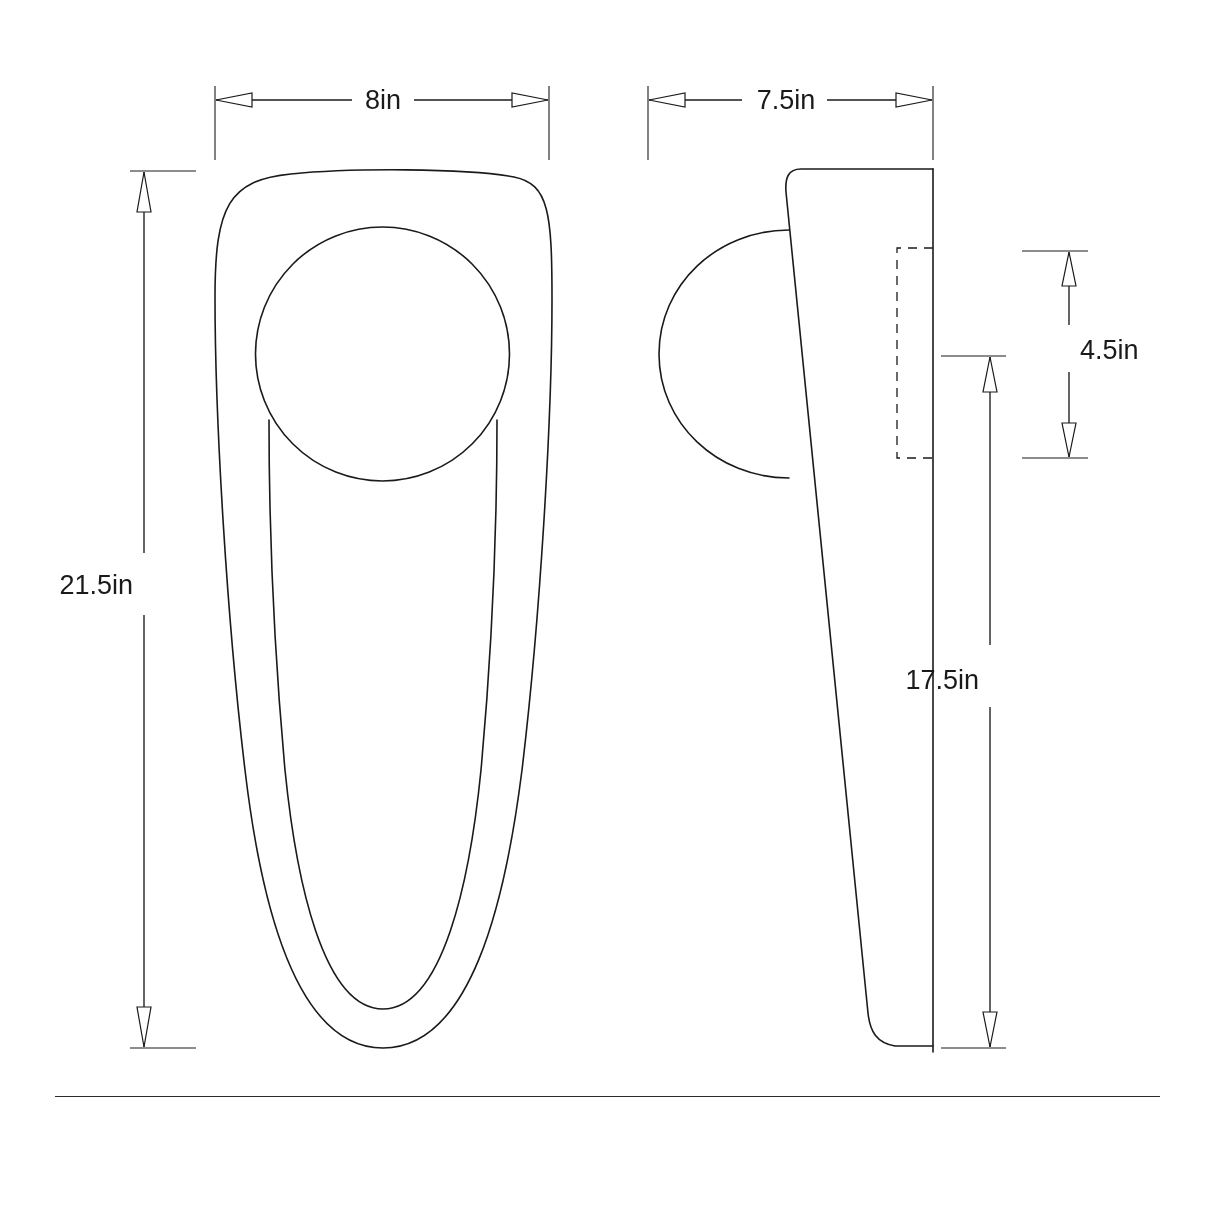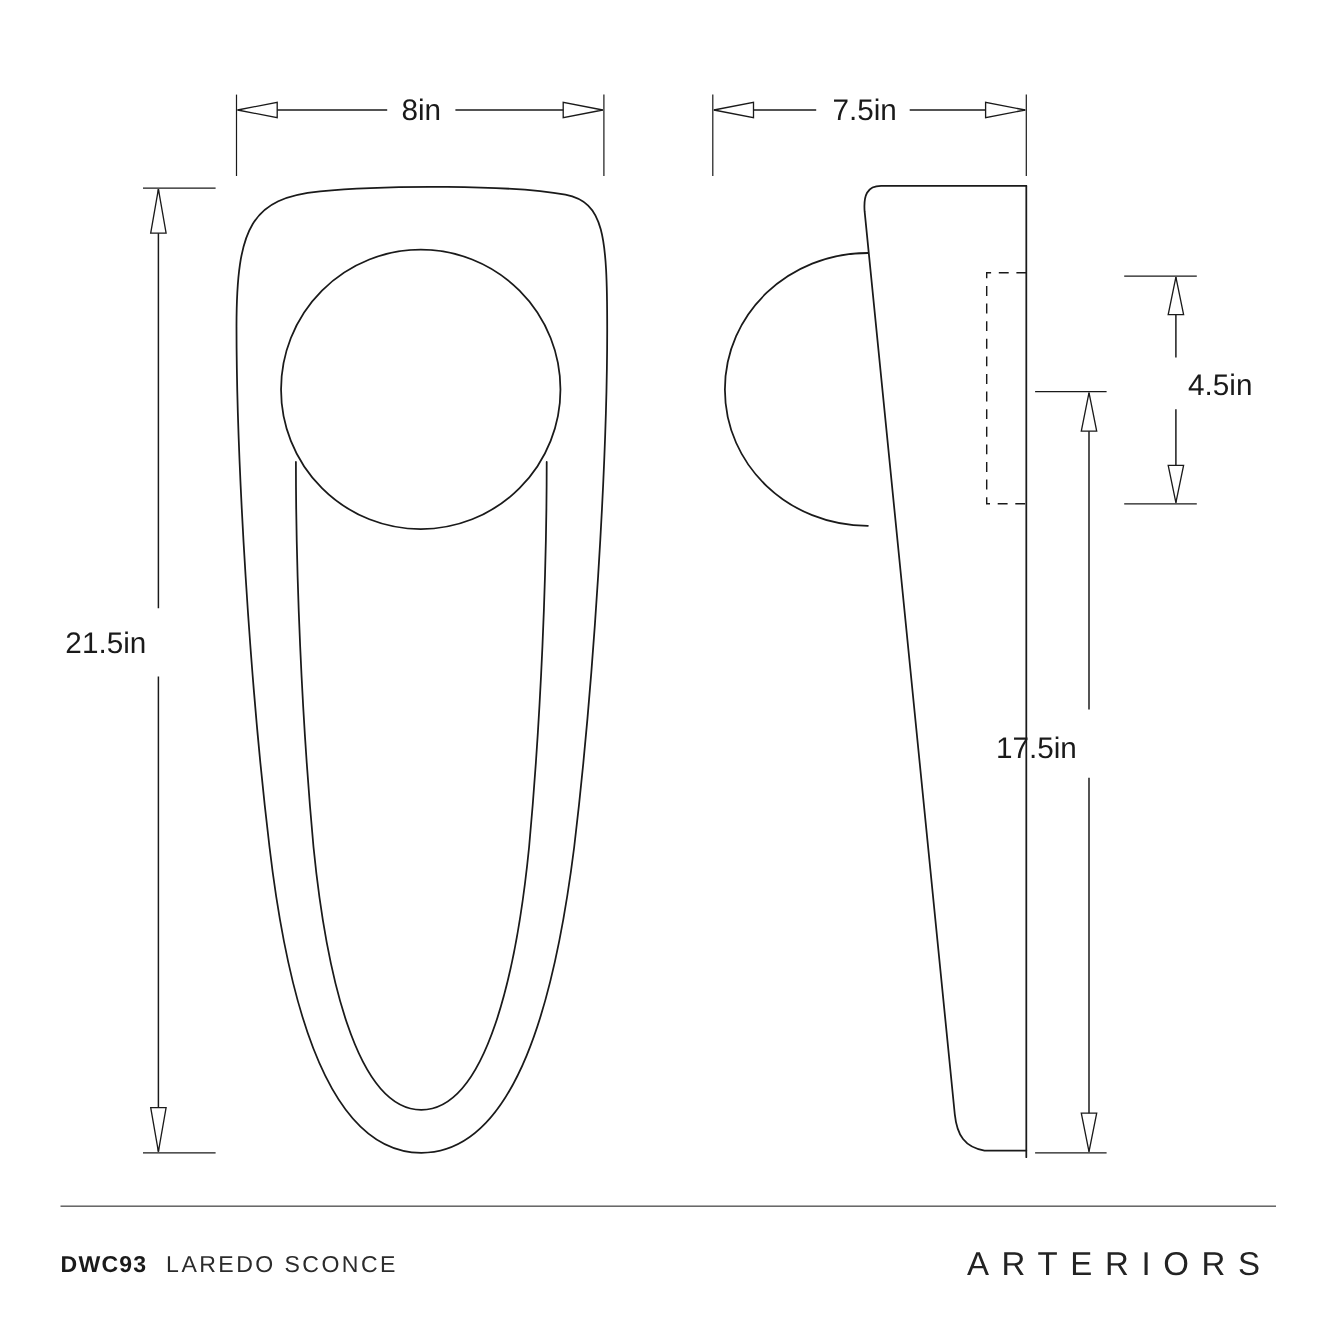--- a/index.html
+++ b/index.html
@@ -195,21 +195,14 @@
       <polygon class="arrowhead" points="990,1047 983,1012 997,1012"></polygon>
       <text class="dim-text" x="979" y="689" text-anchor="end">17.5in</text>
     </g>
 
   </svg>
 
   <div class="footer-bar">
     <div class="footer-rule"></div>
   </div>
 
-  <div class="footer-row">
-    <div class="footer-left">
-      <span class="sku">DWC93</span>
-      <span class="product-name">LAREDO SCONCE</span>
-    </div>
-    <div class="brand">ARTERIORS</div>
-  </div>
 
 </div>
 
 </body></html>

